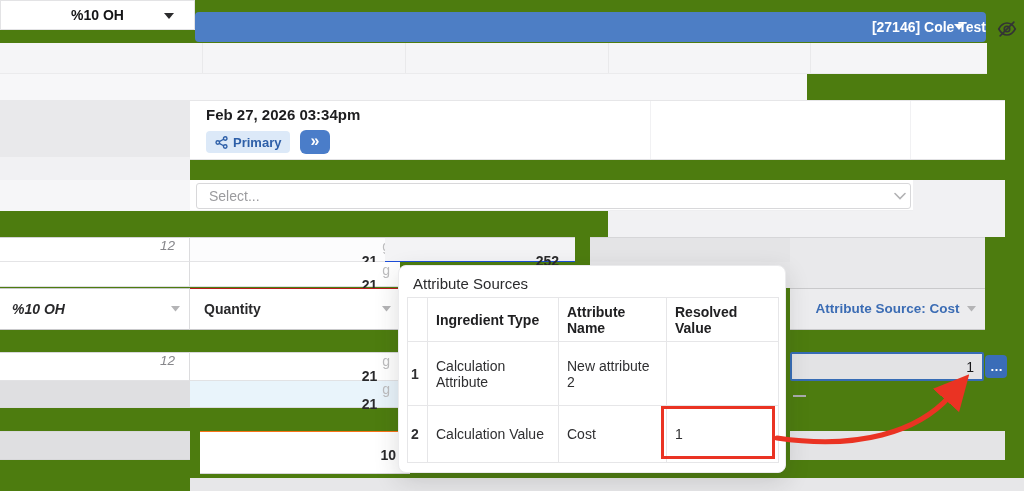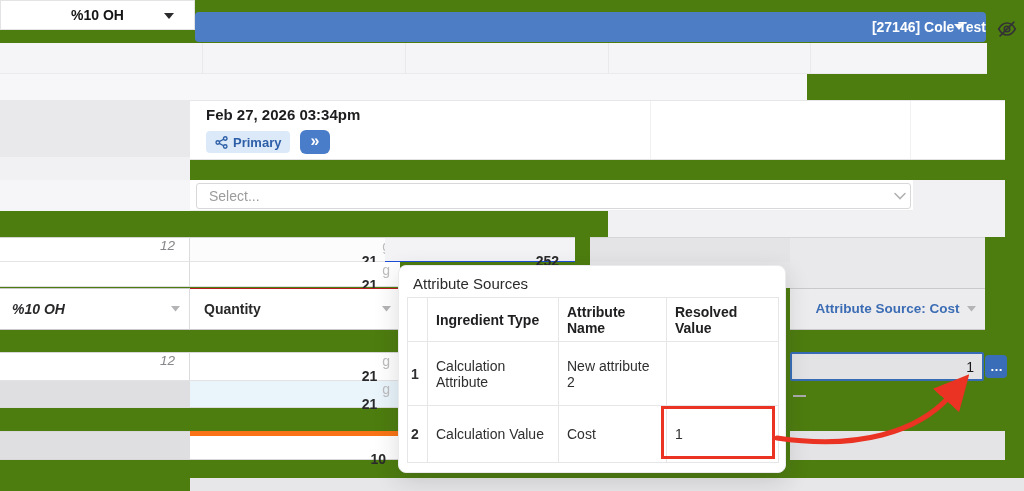--- a/index.html
+++ b/index.html
@@ -234,21 +234,21 @@
   </div>
 
   <div class="abs cell" style="left:0;top:381px;width:190px;height:27px;background:#dfdfe1;border-bottom:1px solid #dcdcde"></div>
   <div class="abs cell right" style="left:190px;top:381px;width:210px;height:27px;background:#e9f4fb;border-bottom:1px solid #dcdcde;padding-right:10px">
     <span class="num">21</span>
       <span class="unit">g</span>
   </div>
   <div class="abs dash"></div>
 
   <div class="abs cell" style="left:0;top:431px;width:190px;height:29px;background:#dfdfe1;border-top:1px solid #d8d8da;border-bottom:1px solid #d8d8da"></div>
-  <div class="abs cell right" style="left:190px;top:431px;width:210px;height:29px;background:#fff;border-top:5px solid #f97316;border-bottom:1px solid #d8d8da;padding-right:14px">
+  <div class="abs cell right" style="left:200px;top:431px;width:210px;height:43px;background:#fff;border-top:1px solid #f97316;border-bottom:1px solid #d8d8da;padding-right:14px">
     <span class="num">10</span>
   </div>
   <div class="abs cell" style="left:790px;top:431px;width:215px;height:29px;background:#e4e4e6"></div>
 
   <div class="abs bottom-strip"></div>
 
   <div class="abs sel-cell">
     <span>1</span>
   </div>
   <button class="abs more-btn">…</button>

